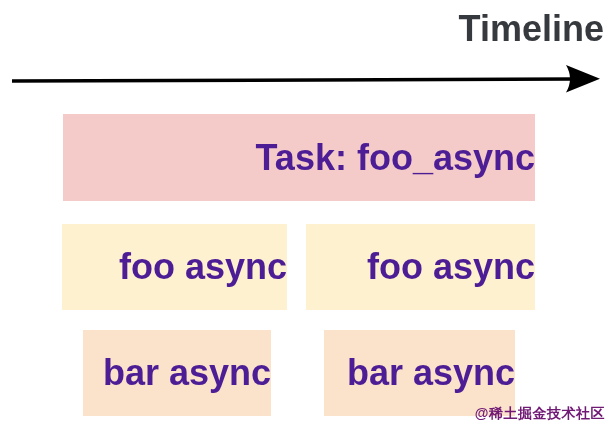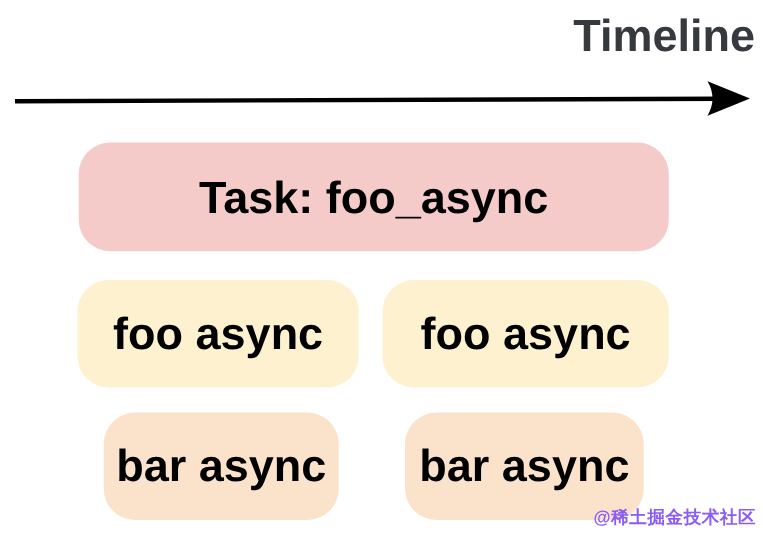--- a/index.html
+++ b/index.html
@@ -31,25 +31,24 @@
     left: 0;
     top: 55px;
     width: 610px;
     height: 50px;
     display: block;
   }
   .box {
     position: absolute;
     display: flex;
     align-items: center;
-    justify-content: center;
+    justify-content: flex-end;
     font-size: 36px;
-    color: #000000;
+    color: #4c1d95;
     white-space: nowrap;
-    border-radius: 25px;
   }
   .task-box {
     left: 63px;
     top: 114px;
     width: 472px;
     height: 87px;
     background: #f4cbc8;
   }
   .foo-box-1 {
     left: 62px;
@@ -77,21 +76,21 @@
     top: 330px;
     width: 191px;
     height: 86px;
     background: #fbe3cb;
   }
   .watermark {
     position: absolute;
     right: 5px;
     bottom: 9px;
     font-size: 14px;
-    color: #8b5cf6;
+    color: #701a75;
     letter-spacing: 0.5px;
     white-space: nowrap;
     z-index: 5;
   }
 </style>
 </head>
 <body>
 
 <div class="canvas">
 

